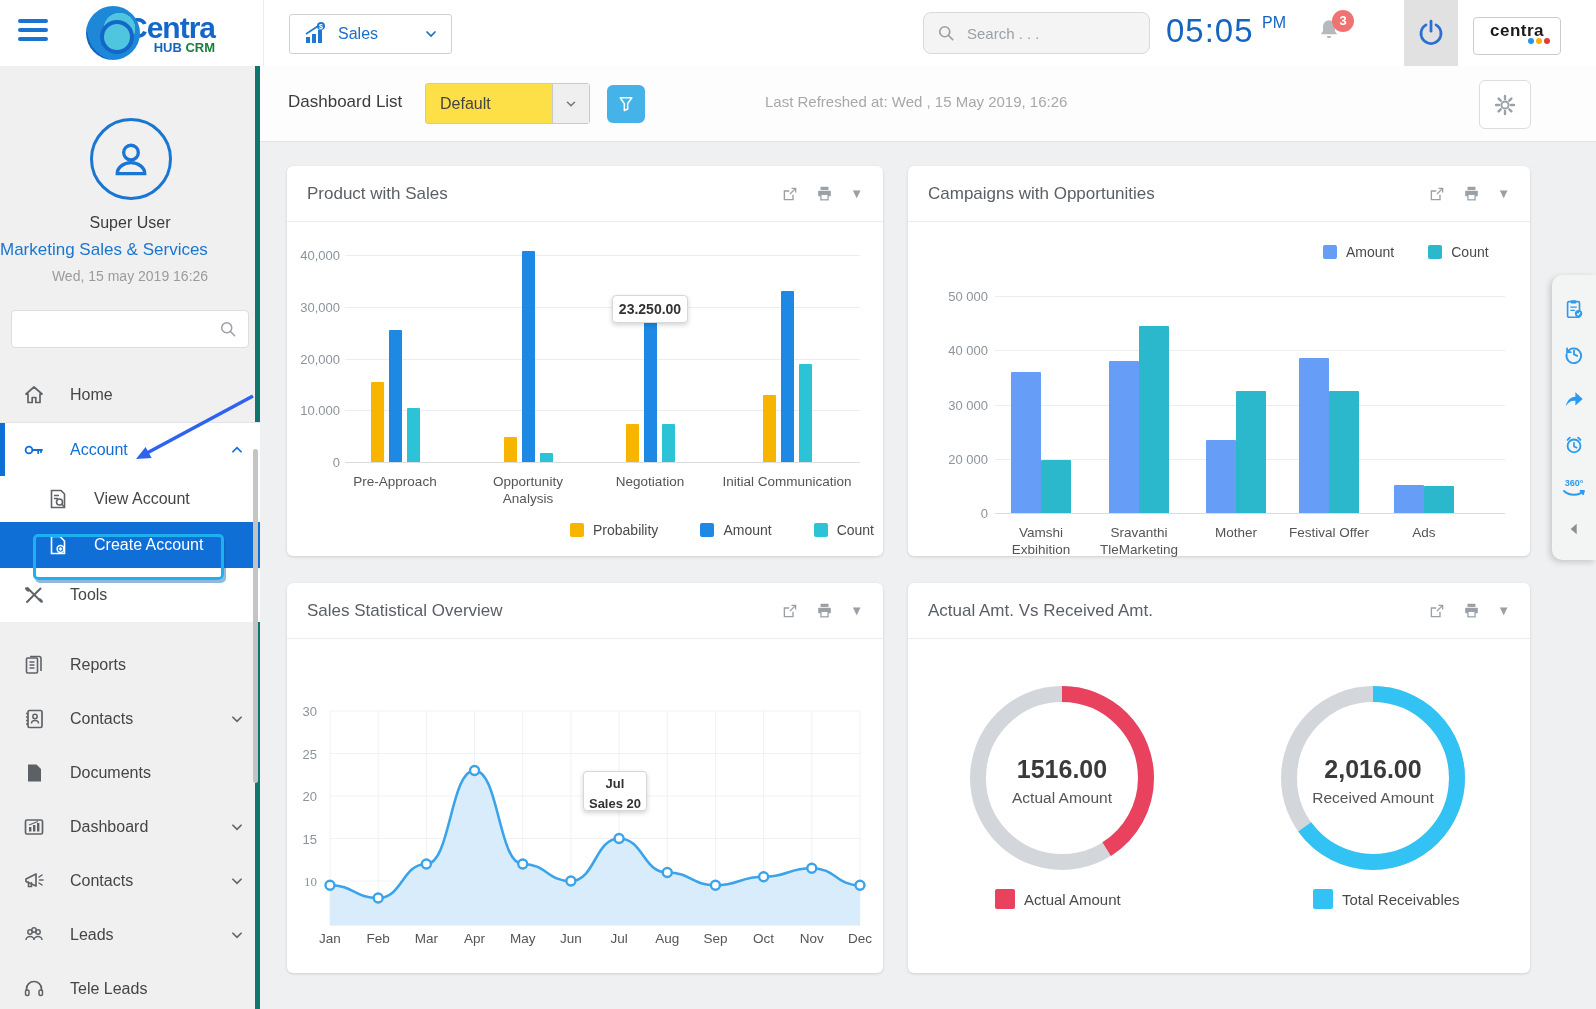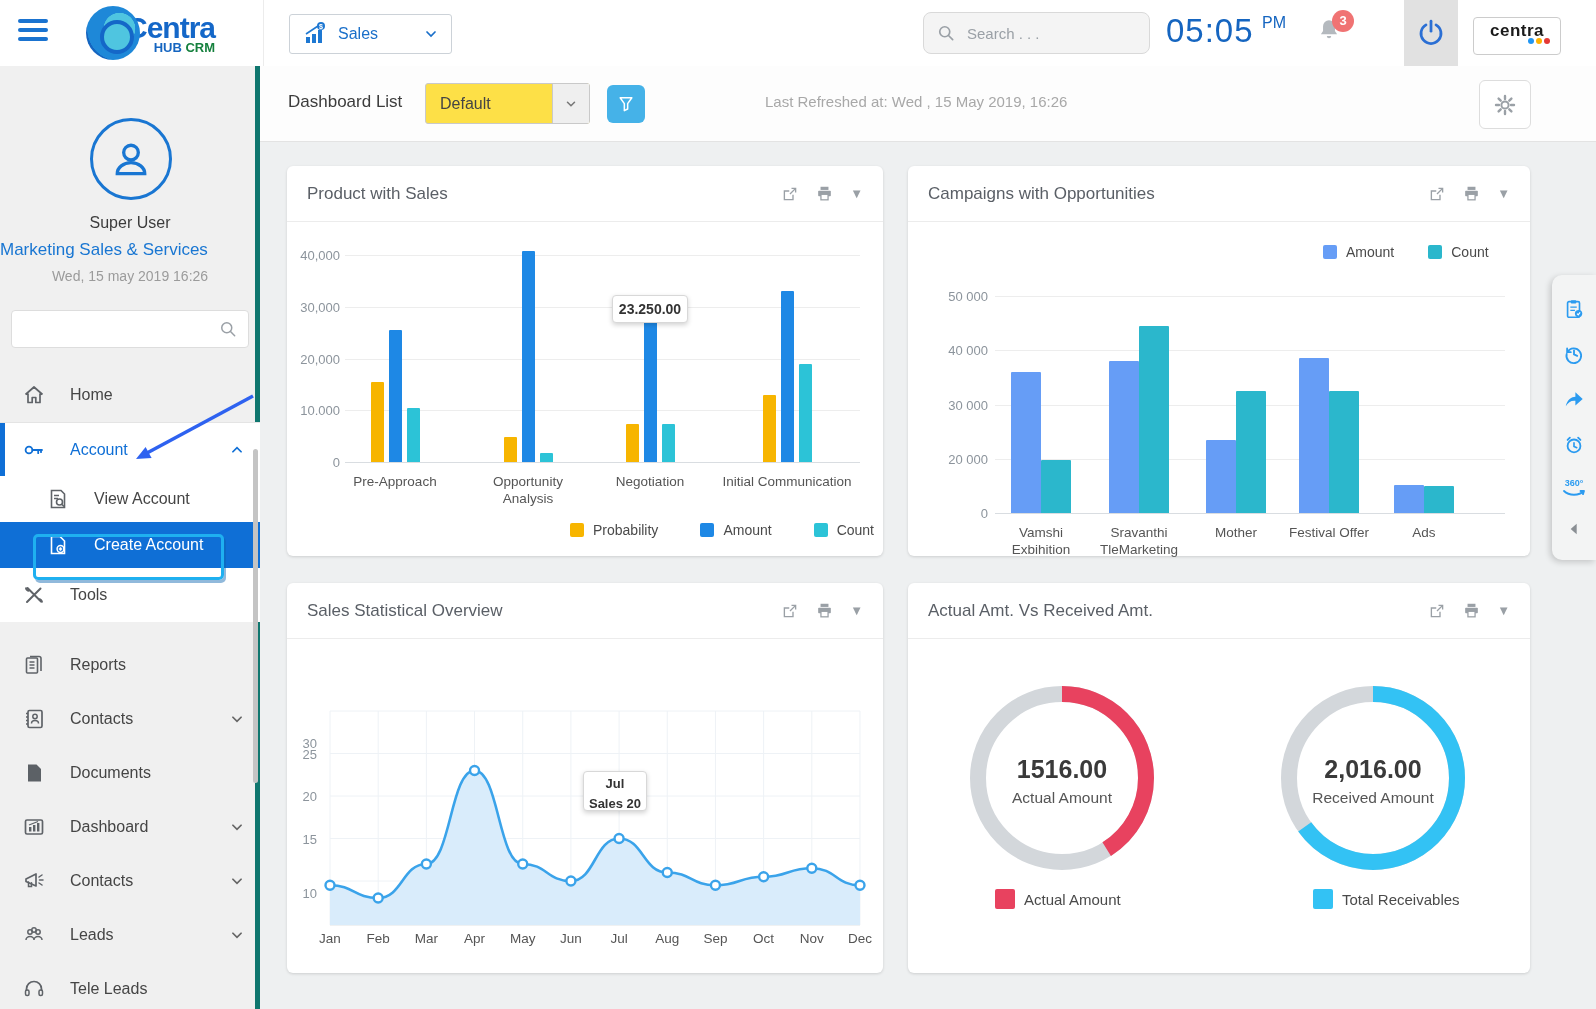--- a/index.html
+++ b/index.html
@@ -513,25 +513,25 @@
             <circle cx="187.54" cy="131.5" r="4.5" fill="#fff" stroke="#3aa3ea" stroke-width="2.4"></circle>
             <circle cx="235.72" cy="225" r="4.5" fill="#fff" stroke="#3aa3ea" stroke-width="2.4"></circle>
             <circle cx="283.9" cy="242" r="4.5" fill="#fff" stroke="#3aa3ea" stroke-width="2.4"></circle>
             <circle cx="332.08" cy="199.5" r="4.5" fill="#fff" stroke="#3aa3ea" stroke-width="2.4"></circle>
             <circle cx="380.26" cy="233.5" r="4.5" fill="#fff" stroke="#3aa3ea" stroke-width="2.4"></circle>
             <circle cx="428.44" cy="246.25" r="4.5" fill="#fff" stroke="#3aa3ea" stroke-width="2.4"></circle>
             <circle cx="476.62" cy="237.75" r="4.5" fill="#fff" stroke="#3aa3ea" stroke-width="2.4"></circle>
             <circle cx="524.8" cy="229.25" r="4.5" fill="#fff" stroke="#3aa3ea" stroke-width="2.4"></circle>
             <circle cx="572.98" cy="246.25" r="4.5" fill="#fff" stroke="#3aa3ea" stroke-width="2.4"></circle>
           </svg>
-          <div class="ytick" style="left: -40px; top: 254px;">10</div>
+          <div class="ytick" style="left: -40px; top: 242px; font-family: Liberation Serif, serif;">10</div>
           <div class="ytick" style="left: -40px; top: 199.5px;">15</div>
           <div class="ytick" style="left: -40px; top: 157px;">20</div>
           <div class="ytick" style="left: -40px; top: 114.5px;">25</div>
-          <div class="ytick" style="left: -40px; top: 72px; margin-top: 32px;">30</div>
+          <div class="ytick" style="left: -40px; top: 72px;">30</div>
           <div class="catlabel" style="left: 19px; top: 292px; width: 48px;">Jan</div>
           <div class="catlabel" style="left: 67.18px; top: 292px; width: 48px;">Feb</div>
           <div class="catlabel" style="left: 115.36px; top: 292px; width: 48px;">Mar</div>
           <div class="catlabel" style="left: 163.54px; top: 292px; width: 48px;">Apr</div>
           <div class="catlabel" style="left: 211.72px; top: 292px; width: 48px;">May</div>
           <div class="catlabel" style="left: 259.9px; top: 292px; width: 48px;">Jun</div>
           <div class="catlabel" style="left: 308.08px; top: 292px; width: 48px;">Jul</div>
           <div class="catlabel" style="left: 356.26px; top: 292px; width: 48px;">Aug</div>
           <div class="catlabel" style="left: 404.44px; top: 292px; width: 48px;">Sep</div>
           <div class="catlabel" style="left: 452.62px; top: 292px; width: 48px;">Oct</div>

